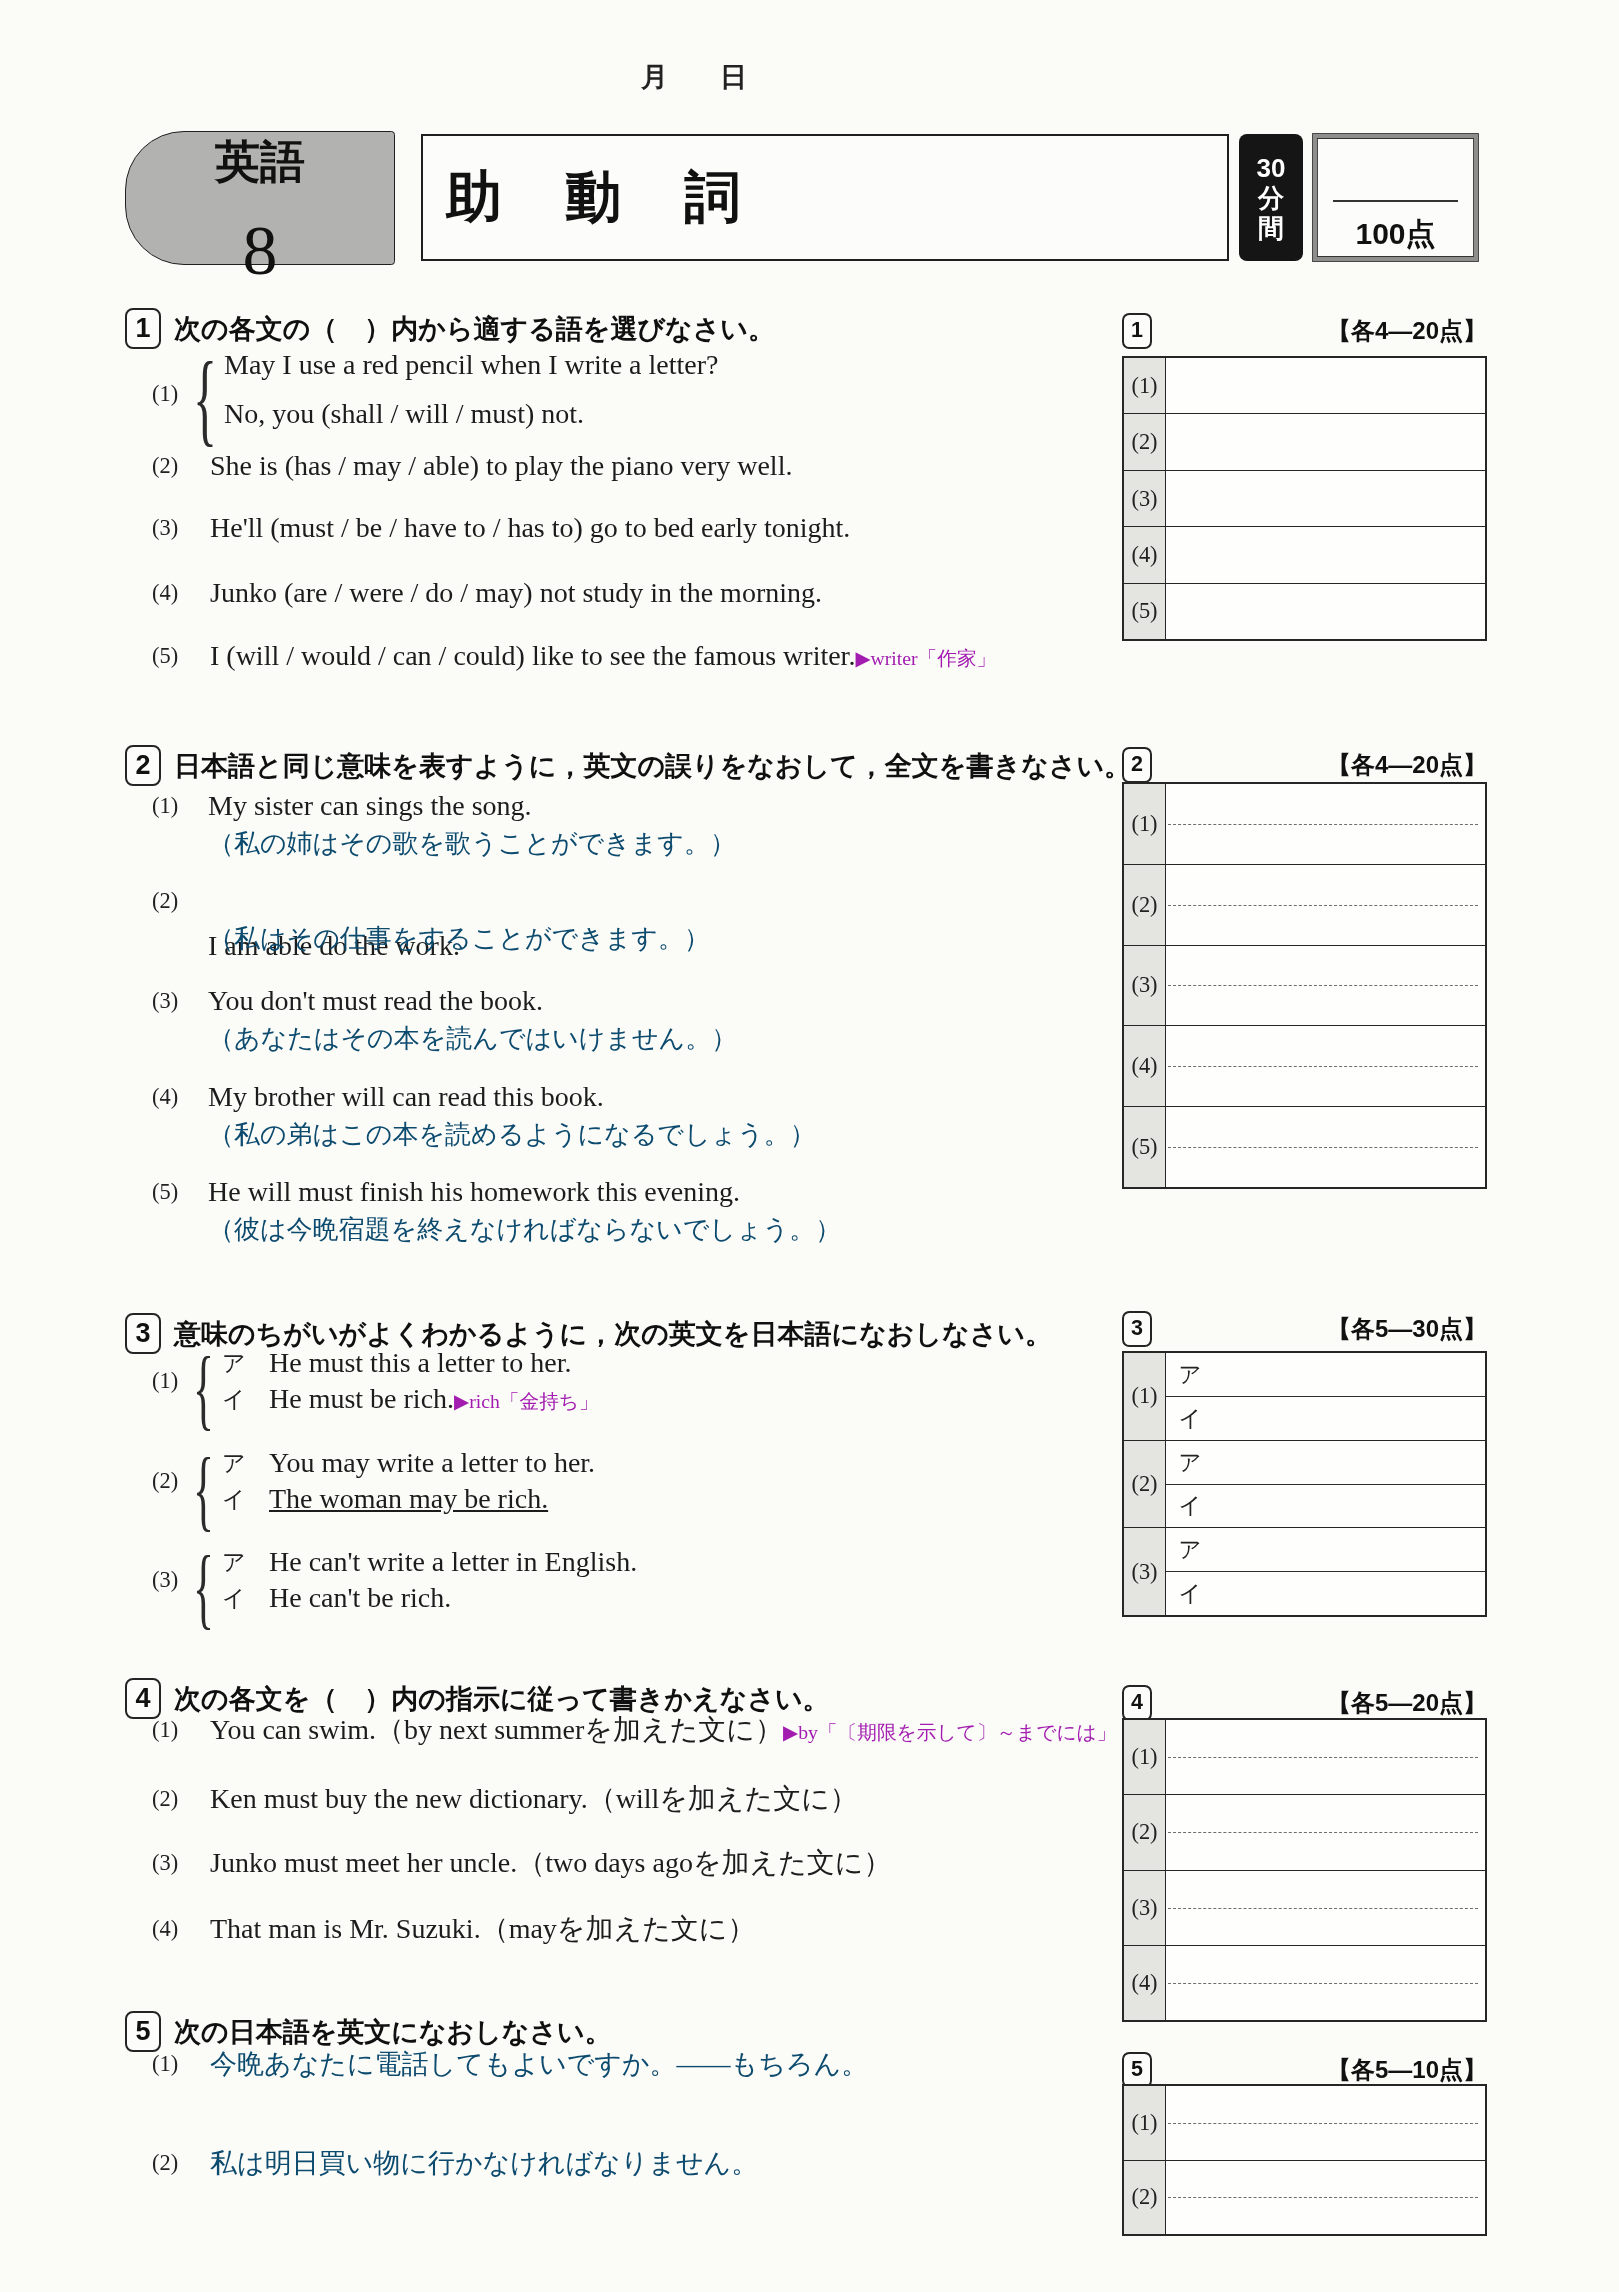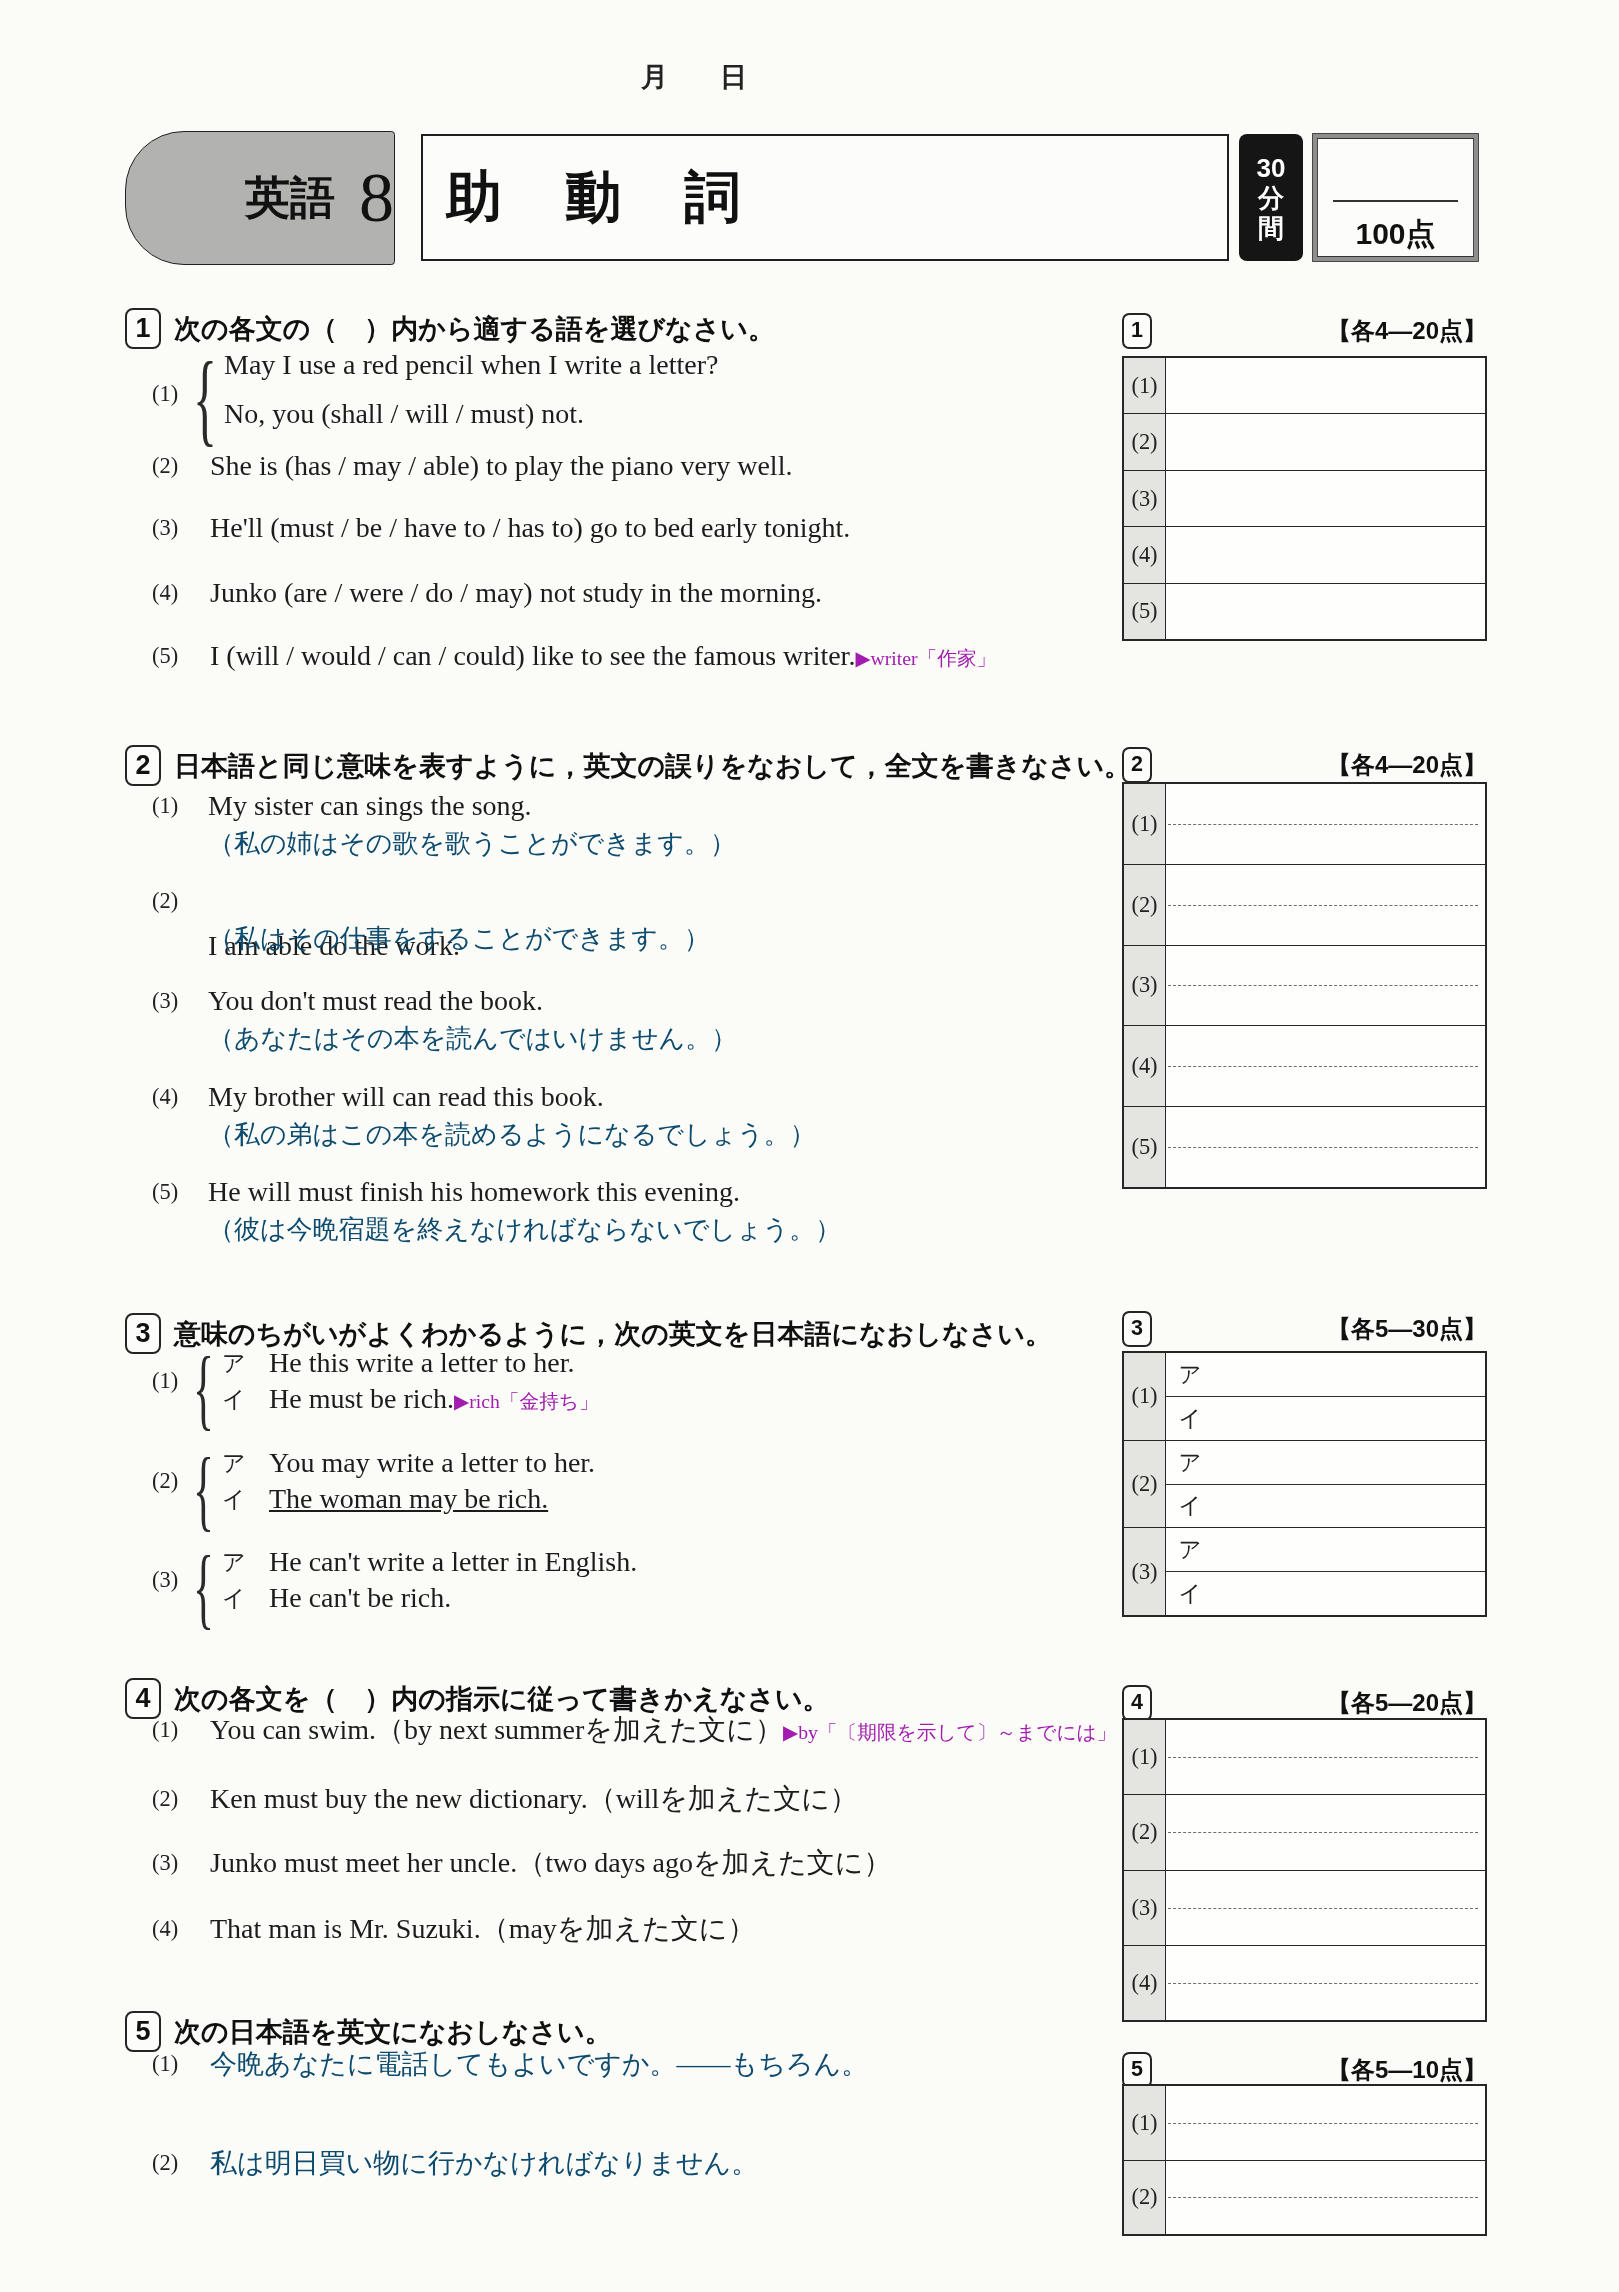--- a/index.html
+++ b/index.html
@@ -2,21 +2,21 @@
 <html style="font-size:14.3px"><head>
 <meta charset="utf-8">
 <style>
   html,body{margin:0;padding:0;background:#d8d8d8;}
   .page{position:relative;width:1619px;height:2293px;background:#fbfbf8;
         font-family:"Liberation Serif",serif;color:#1c1c1c;overflow:hidden;}
 
   
   .tab{position:absolute;left:125px;top:131px;width:270px;height:134px;
        background:#b2b2b0;border:1.8px solid #1f1f1f;border-radius:59px 3.6px 3.6px 59px;
-       box-sizing:border-box;display:flex;align-items:center;justify-content:flex-end;gap:24px;}
+       box-sizing:border-box;display:flex;align-items:center;justify-content:space-between;gap:24px;flex-direction:column;}
   .tab-subject{font:700 45px "Liberation Sans",sans-serif;color:#111;}
   .tab-number{font:400 70px/70px "Liberation Serif",serif;color:#111;}
   .title-box{position:absolute;left:421px;top:134px;width:808px;height:127px;
        border:2.7px solid #1f1f1f;box-sizing:border-box;background:#fcfcfa;}
   .main-title{position:absolute;left:23px;top:0;height:122px;line-height:122px;
        font-size:56px;font-weight:700;letter-spacing:3.6px;color:#111;margin:0;}
   .date-label{position:absolute;top:59px;font-size:27px;font-weight:700;
        font-family:"Liberation Sans",sans-serif;color:#222;}
   .date-month{left:641px;} .date-day{left:720px;}
   .time-box{position:absolute;left:1239px;top:134px;width:64px;height:127px;
@@ -134,21 +134,21 @@
   <span class="qlabel" style="top:1174px;">(5)</span>
   <span class="en" style="left:208px;top:1174px;">He will must finish his homework this evening.</span>
   <span class="jp" style="left:208px;top:1212px;">（彼は今晩宿題を終えなければならないでしょう。）</span>
 
   <div class="badge-l" style="top:1313px;">3</div>
   <div class="inst" style="top:1315px;">意味のちがいがよくわかるように，次の英文を日本語になおしなさい。</div>
 
   <span class="qlabel" style="top:1363px;">(1)</span>
   <span class="brace b-mid" style="left:193px;top:1343px;"></span>
   <span class="kana" style="left:222px;top:1345px;">ア</span>
-  <span class="en" style="left:269px;top:1345px;">He this write a letter to her.</span>
+  <span class="en" style="left:269px;top:1345px;">He must this a letter to her.</span>
   <span class="kana" style="left:222px;top:1381px;">イ</span>
   <span class="en" style="left:269px;top:1381px;"><span>He must be rich.</span><span class="note">▶rich「金持ち」</span></span>
 
   <span class="qlabel" style="top:1463px;">(2)</span>
   <span class="brace b-mid" style="left:193px;top:1444px;"></span>
   <span class="kana" style="left:222px;top:1445px;">ア</span>
   <span class="en" style="left:269px;top:1445px;">You may write a letter to her.</span>
   <span class="kana" style="left:222px;top:1481px;">イ</span>
   <span class="en" style="left:269px;top:1481px;text-decoration:underline;">The woman may be rich.</span>
 

